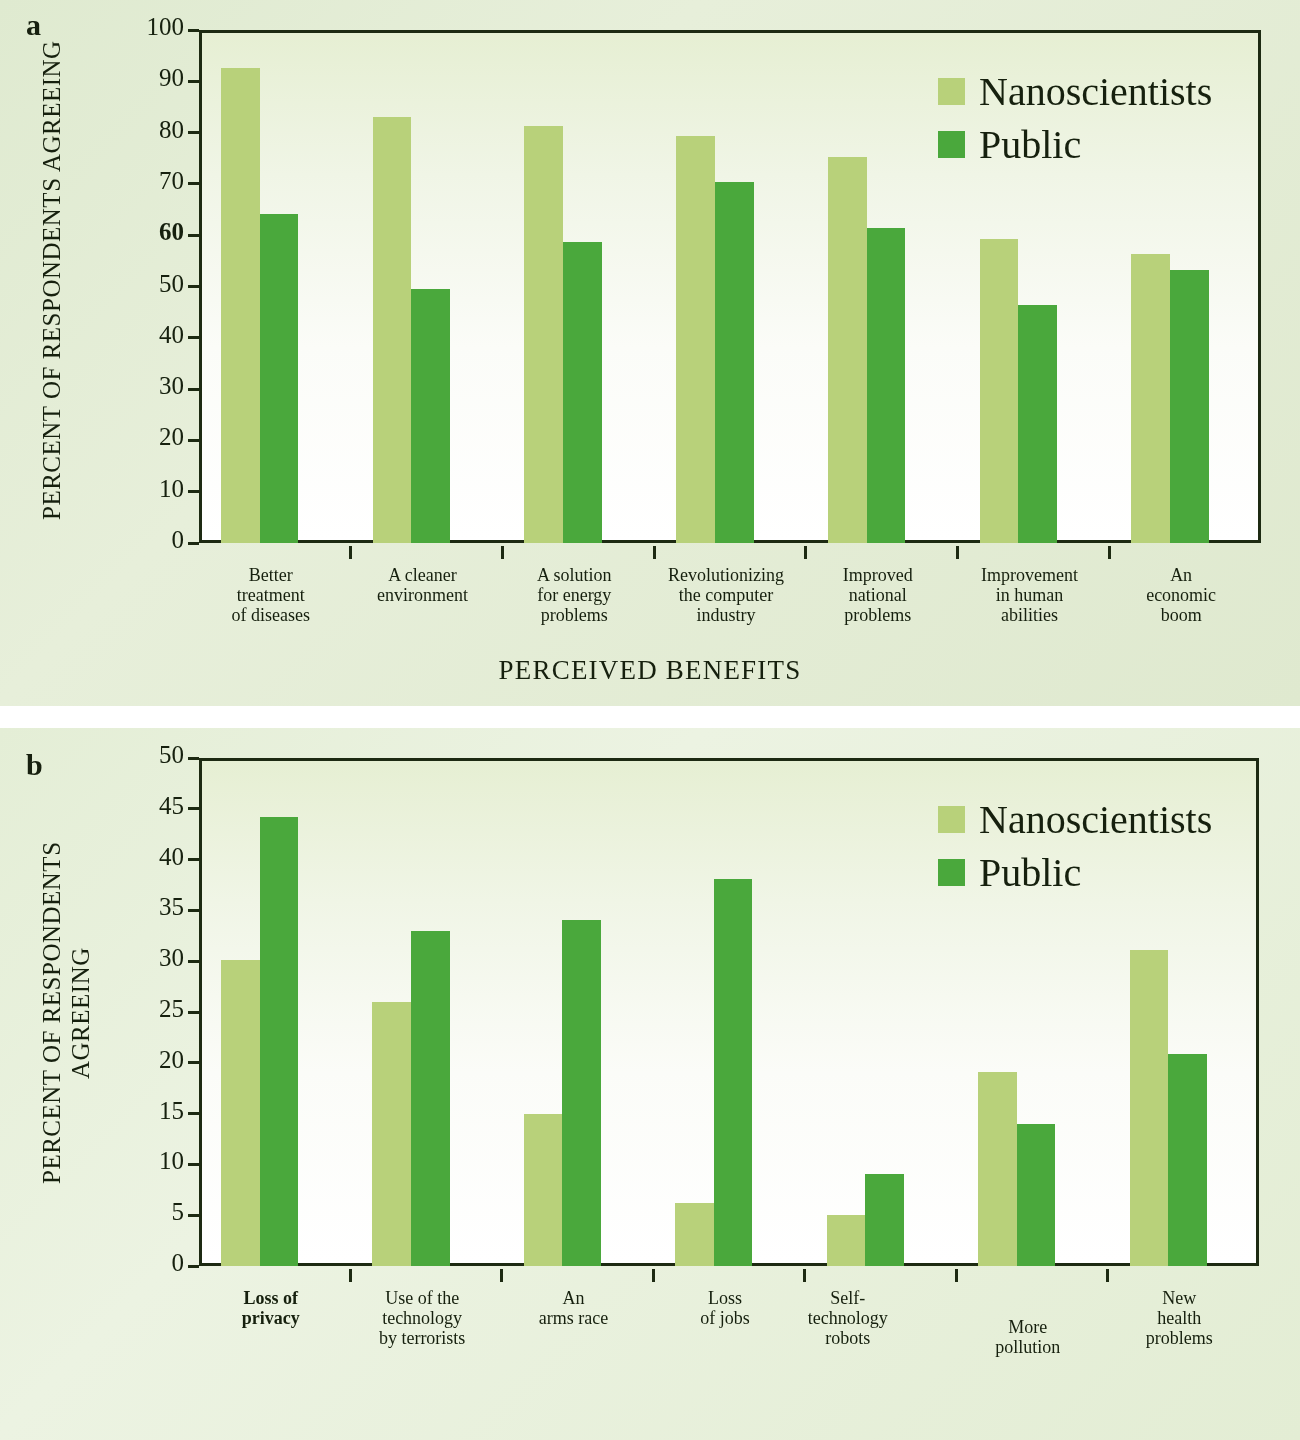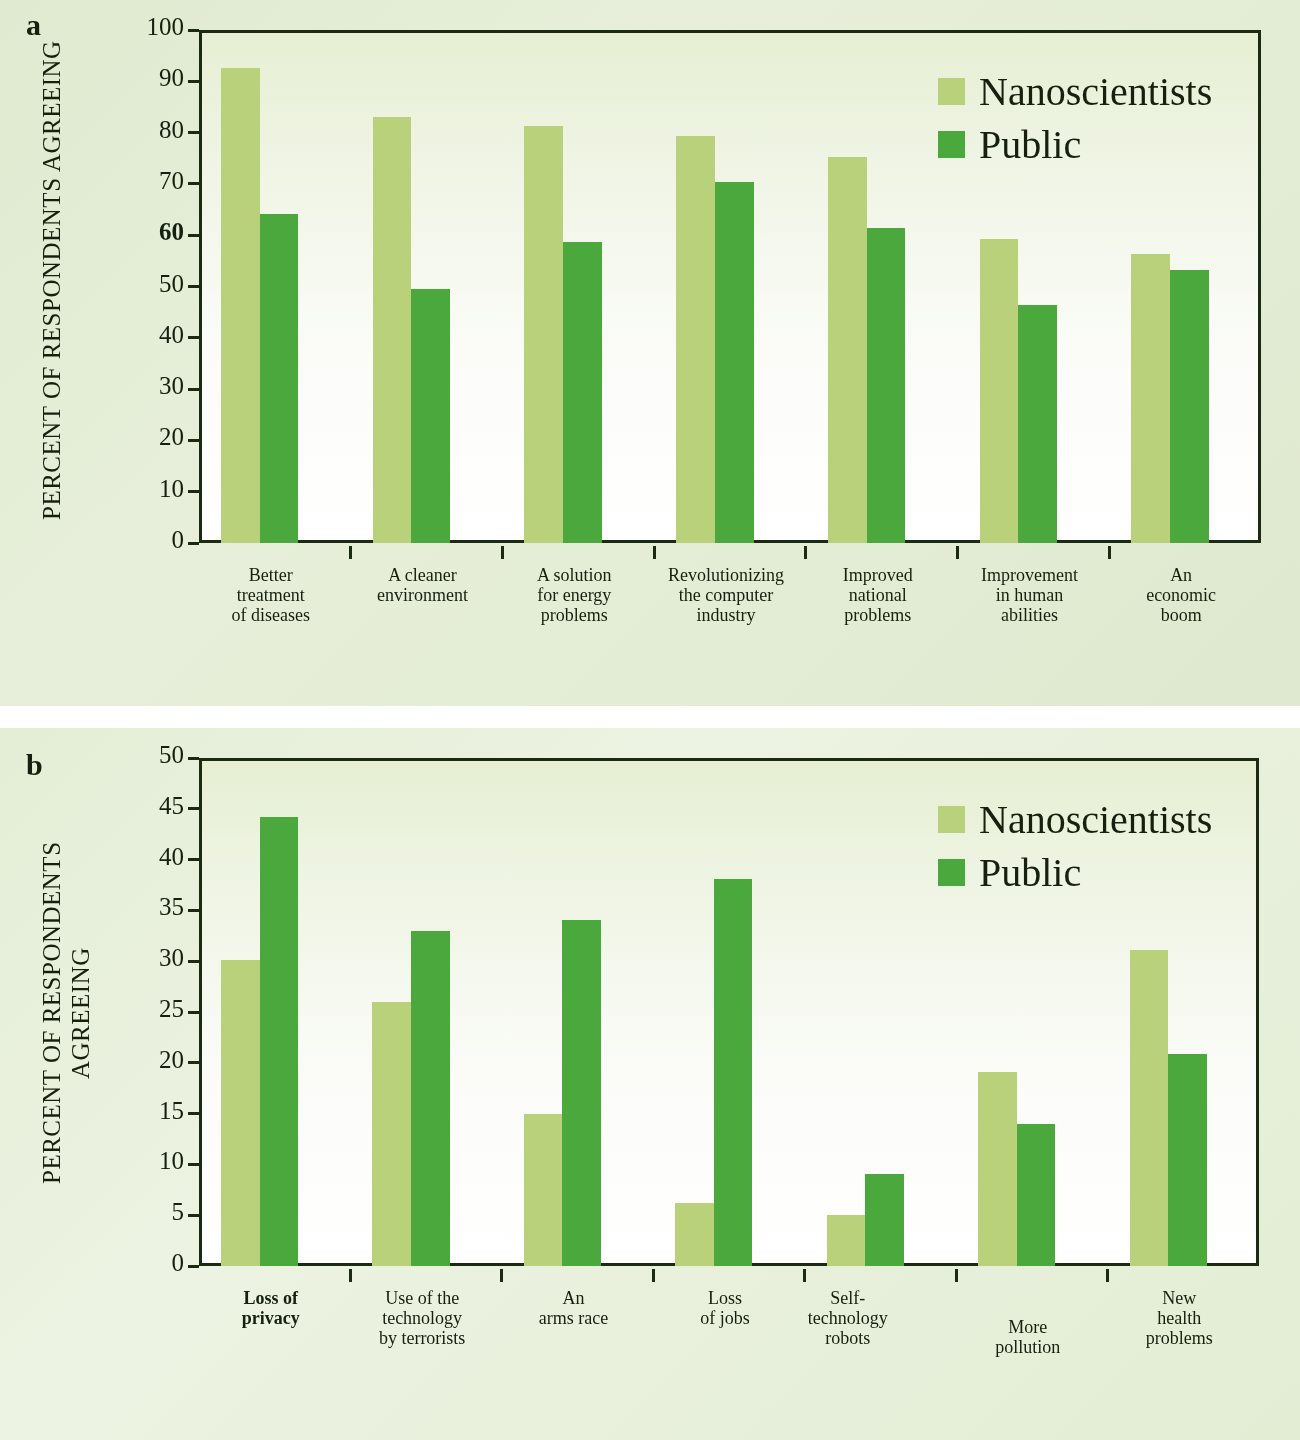--- a/index.html
+++ b/index.html
@@ -216,20 +216,23 @@
         </div>
         <div class="bar light" style="position: absolute; left: 1131.28px; width: 38.6871px; height: 288.819px; top: 254.181px;"></div>
         <div class="bar dark" style="position: absolute; left: 1169.97px; width: 38.6871px; height: 272.916px; top: 270.084px;"></div>
         <div class="cat-label" style="left: 1105.29px; width: 151.714px; top: 565px;">
           <div>An</div>
           <div>economic</div>
           <div>boom</div>
         </div>
       </div>
 
+    <div class="xtitle" style="top: 655px; left: 0;">
+      <span>PERCEIVED BENEFITS</span>
+    </div>
 
     <div class="legend" style="left: 938px; top: 68px;">
       <div class="legend-row">
         <div class="legend-swatch" style="background:#b8d17a"></div>
         <div class="legend-label">Nanoscientists</div>
       </div>
       <div class="legend-row">
         <div class="legend-swatch" style="background:#4aa83c"></div>
         <div class="legend-label">Public</div>
       </div>

